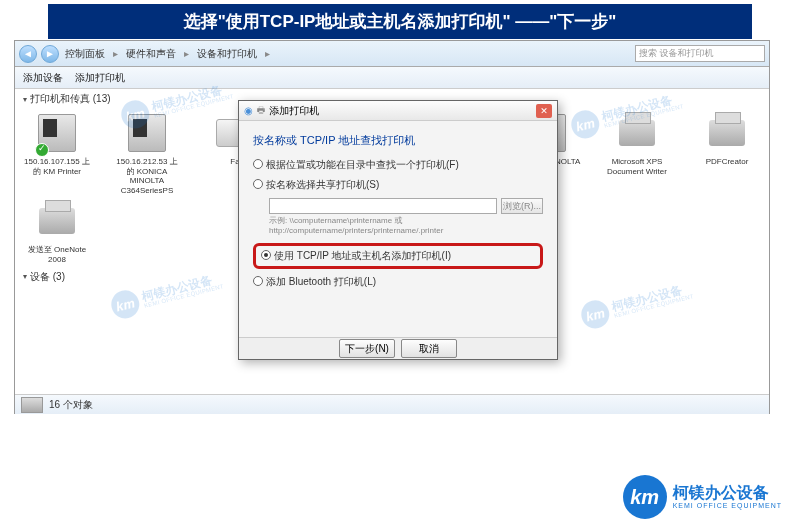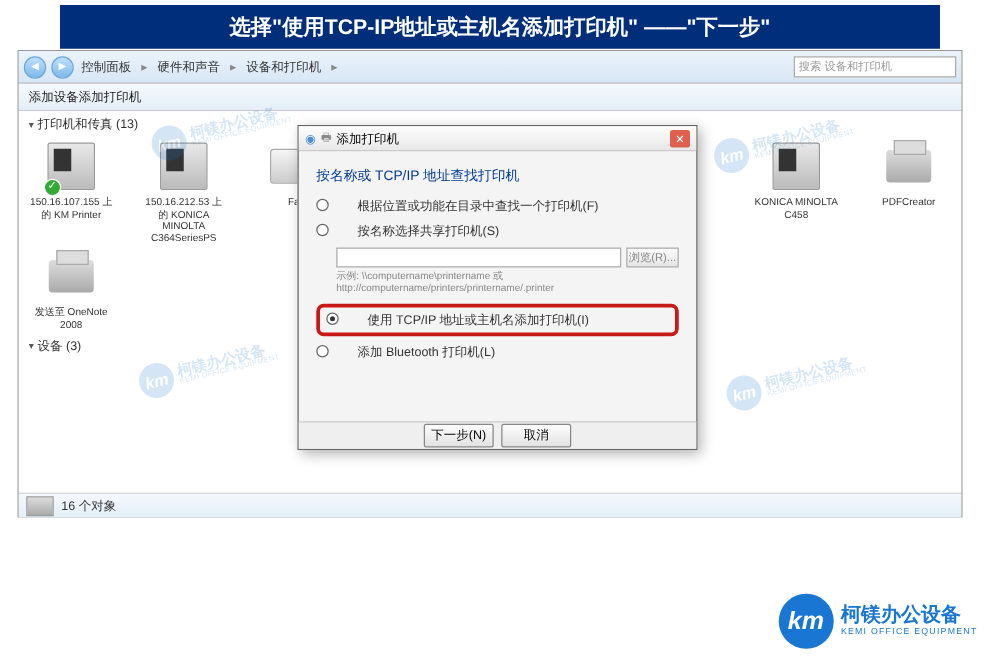--- a/index.html
+++ b/index.html
@@ -5,21 +5,21 @@
 *{box-sizing:border-box;margin:0;padding:0;font-family:"Microsoft YaHei","SimSun",sans-serif}
 body{width:800px;height:531px;background:#fff;position:relative;overflow:hidden}
 .title-bar{background:#002e7a;color:#fff;font-weight:bold;font-size:17px;text-align:center;padding:6px 0;margin:4px 48px 6px}
 .desktop{position:absolute;left:14px;top:40px;width:756px;height:374px;background:#fff;border:1px solid #999}
 .win-top{height:26px;background:linear-gradient(#eaf3fb,#d7e7f5);border-bottom:1px solid #aaa;display:flex;align-items:center;gap:4px;padding:0 4px;font-size:10px;color:#333}
 .nav-btn{width:18px;height:18px;border-radius:50%;background:linear-gradient(#bfe0ff,#7fb8e8);border:1px solid #6fa8d8;display:inline-flex;align-items:center;justify-content:center;color:#fff;font-size:10px}
 .crumb{flex:1;display:flex;align-items:center;gap:4px}
 .crumb span{padding:0 2px}
 .sep{color:#888}
 .search-box{width:130px;height:17px;border:1px solid #aaa;background:#fff;font-size:9px;padding:4px 3px;color:#999;display:flex;align-items:center}
-.toolbar{height:22px;background:linear-gradient(#f5f9fd,#e5eef7);border-bottom:1px solid #ccc;display:flex;align-items:center;padding:0 8px;font-size:10px;color:#222}
+.toolbar{height:22px;background:linear-gradient(#f5f9fd,#e5eef7);border-bottom:1px solid #ccc;display:flex;align-items:center;gap:12px;padding:0 8px;font-size:10px;color:#222}
 .content{position:relative;height:305px;background:#fff;overflow:hidden}
 .group-hdr{font-size:10px;color:#333;padding:3px 8px;display:flex;align-items:center;gap:3px}
 .tri{font-size:8px;color:#555}
 .icons-row{display:flex;flex-wrap:wrap;gap:22px;padding:2px 8px}
 .dev{width:68px;text-align:center;font-size:8px;color:#333;line-height:1.2}
 .dev .pic{width:48px;height:44px;margin:0 auto 2px;display:flex;align-items:center;justify-content:center}
 .printer-body{width:36px;height:26px;background:linear-gradient(#555,#222);border-radius:3px;position:relative}
 .printer-body:before{content:"";position:absolute;top:-8px;left:6px;width:24px;height:10px;background:#ddd;border:1px solid #aaa}
 .copier{width:38px;height:38px;background:linear-gradient(#e8e8e8,#bbb);border:1px solid #999;border-radius:2px;position:relative}
 .copier:before{content:"";position:absolute;left:4px;top:4px;width:14px;height:18px;background:#333}
@@ -30,21 +30,21 @@
 .mouse{width:24px;height:34px;background:linear-gradient(#f5f5f5,#ccc);border:1px solid #aaa;border-radius:12px 12px 14px 14px}
 .check-badge{position:absolute;width:14px;height:14px;background:#3a3;border-radius:50%;border:1px solid #fff;left:2px;bottom:-2px}
 .check-badge:after{content:"✓";color:#fff;font-size:9px;position:absolute;left:2px;top:-1px}
 .status-bar{height:20px;border-top:1px solid #ccc;background:linear-gradient(#f5f9fd,#e5eef7);display:flex;align-items:center;gap:6px;padding:0 6px;font-size:10px;color:#333}
 .status-thumb{width:22px;height:16px;background:linear-gradient(#ddd,#aaa);border:1px solid #999}
 .dialog{position:absolute;left:238px;top:100px;width:320px;height:260px;background:#f4f4f4;border:1px solid #666;box-shadow:3px 3px 10px rgba(0,0,0,.3);font-size:10px}
 .dlg-title{height:20px;background:linear-gradient(#fdfdfd,#e8e8e8);border-bottom:1px solid #ccc;display:flex;align-items:center;gap:4px;padding:0 5px}
 .dlg-title .x{margin-left:auto;width:16px;height:14px;background:#e06050;color:#fff;text-align:center;font-size:9px;border-radius:2px;line-height:14px}
 .dlg-body{padding:8px 14px}
 .dlg-h{color:#003a9c;font-size:11px;margin:4px 0 10px}
-.radio-row{display:flex;align-items:flex-start;gap:23px;margin:6px 0;color:#333}
+.radio-row{display:flex;align-items:flex-start;gap:3px;margin:6px 0;color:#333}
 .radio{width:10px;height:10px;border:1px solid #666;border-radius:50%;background:#fff;margin-top:1px;flex-shrink:0;position:relative}
 .radio.sel:after{content:"";position:absolute;left:2px;top:2px;width:4px;height:4px;background:#333;border-radius:50%}
 .input-row{margin:4px 0 2px 16px;display:flex;gap:4px}
 .txt-input{flex:1;height:16px;border:1px solid #aaa;background:#fff}
 .browse-btn{width:42px;height:16px;border:1px solid #aaa;background:linear-gradient(#fafafa,#e5e5e5);font-size:9px;color:#888;text-align:center;line-height:14px}
 .hint{font-size:8px;color:#888;margin:2px 0 6px 16px;line-height:1.3}
 .highlight{border:3px solid #c81818;border-radius:6px;padding:3px 5px;margin:2px 0 4px}
 .dlg-footer{position:absolute;bottom:0;left:0;right:0;height:22px;border-top:1px solid #ccc;background:#efefef;display:flex;align-items:center;justify-content:center;gap:6px;padding:0 10px}
 .btn{min-width:56px;height:19px;border:1px solid #888;background:linear-gradient(#fdfdfd,#e2e2e2);font-size:10px;text-align:center;line-height:17px;border-radius:2px}
 .wm{position:absolute;pointer-events:none;opacity:.18;display:flex;align-items:center;gap:4px;transform:rotate(-14deg)}
@@ -113,20 +113,26 @@
       <div class="dev" style="margin-left:auto">
           <div class="pic">
             <div class="copier"></div>
           </div>
           <div>KONICA MINOLTA C458</div>
         </div>
       <div class="dev">
           <div class="pic">
             <div class="printer-body" style="background:linear-gradient(#ddd,#aaa)"></div>
           </div>
+          <div>Microsoft XPS Document Writer</div>
+        </div>
+      <div class="dev">
+          <div class="pic">
+            <div class="printer-body" style="background:linear-gradient(#ddd,#aaa)"></div>
+          </div>
           <div>PDFCreator</div>
         </div>
     </div>
     <div class="icons-row">
       <div class="dev">
           <div class="pic">
             <div class="printer-body" style="background:linear-gradient(#ddd,#aaa)"></div>
           </div>
           <div>发送至 OneNote 2008</div>
         </div>

